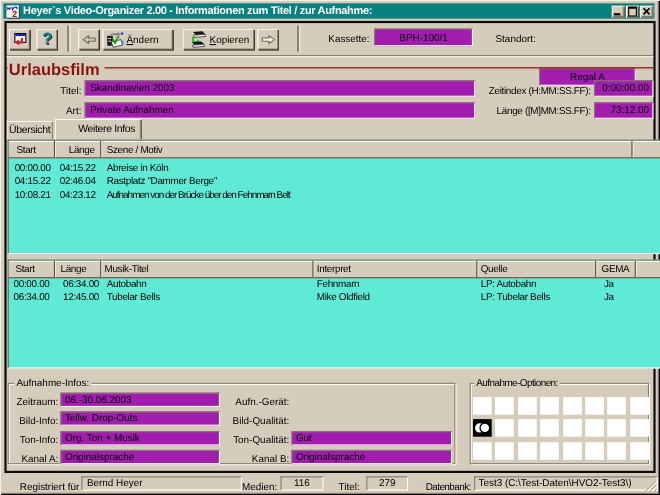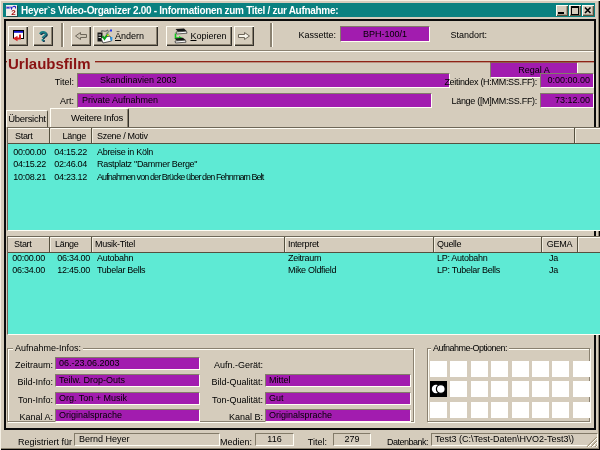--- a/index.html
+++ b/index.html
@@ -104,21 +104,21 @@
   <div class="abs lbl r" style="left:276px;top:30px;width:60px;">Kassette:</div>
   <div class="abs inp c" style="left:340px;top:26px;width:88px;height:14px;line-height:14px;">BPH-100/1</div>
   <div class="abs lbl r" style="left:427px;top:30px;width:60px;">Standort:</div>
   <div class="abs inp c" style="left:490px;top:26px;width:86px;height:14px;line-height:14px;margin-top:36px;">Regal A</div>
   <div class="abs gh" style="left:6px;top:50px;width:588px;"></div>
 
   <div class="abs" style="left:6px;top:61px;width:588px;height:1px;background:#8e2317;box-shadow:0 1px 0 rgba(142,35,23,0.35);"></div>
   <div class="abs" style="left:7px;top:55px;background:#d5ccbc;padding:0 4px 0 1px;font-weight:bold;font-size:15px;color:#8a1212;">Urlaubsfilm</div>
 
   <div class="abs lbl r" style="left:14px;top:77px;width:60px;">Titel:</div>
-  <div class="abs inp" style="left:77px;top:73px;width:349px;height:13px;line-height:13px;padding-left:22px;">Skandinavien 2003</div>
+  <div class="abs inp" style="left:77px;top:73px;width:349px;height:13px;line-height:13px;padding-left:4px;">Skandinavien 2003</div>
   <div class="abs lbl r" style="left:14px;top:96px;width:60px;">Art:</div>
   <div class="abs lbl r" style="left:427px;top:77px;width:110px;letter-spacing:-0.3px;">Zeitindex (H:MM:SS.FF):</div>
   <div class="abs inp" style="left:77px;top:93px;width:349px;height:13px;line-height:13px;padding-left:4px;">Private Aufnahmen</div>
   <div class="abs inp r" style="left:540px;top:73px;width:49px;height:13px;line-height:13px;padding-right:3px;">0:00:00.00</div>
   <div class="abs lbl r" style="left:427px;top:96px;width:110px;letter-spacing:-0.3px;">Länge ([M]MM:SS.FF):</div>
   <div class="abs inp r" style="left:540px;top:93px;width:49px;height:13px;line-height:13px;padding-right:3px;">73:12.00</div>
 
   <div class="abs c" style="left:6px;top:110px;width:40px;height:16px;background:#d5ccbc;border-top:1px solid #fffdf4;border-left:1px solid #fffdf4;border-right:1px solid #55503f;border-top-right-radius:2px;line-height:16px;font-size:9.5px;letter-spacing:-0.3px;">Übersicht</div>
   <div class="abs c" style="left:50px;top:108px;width:62px;height:18px;background:#d5ccbc;border-top:1px solid #fffdf4;border-left:1px solid #fffdf4;border-right:1px solid #33302a;box-shadow:inset -1px 0 0 #8a8170;border-top-right-radius:2px;line-height:17px;font-size:9.5px;letter-spacing:-0.3px;padding-left:15px;">Weitere Infos</div>
 
@@ -153,44 +153,43 @@
       <div class="abs cell" style="left:6px;top:2px;">Start</div>
       <div class="abs cell" style="left:47px;top:2px;">Länge</div>
       <div class="abs cell" style="left:87px;top:2px;">Musik-Titel</div>
       <div class="abs cell" style="left:280px;top:2px;">Interpret</div>
       <div class="abs cell" style="left:429px;top:2px;">Quelle</div>
       <div class="abs cell c" style="left:534px;top:2px;width:35px;">GEMA</div>
     </div>
     <div class="abs cell r" style="left:0px;top:16px;width:37px;">00:00.00</div>
     <div class="abs cell r" style="left:44px;top:16px;width:38px;">06:34.00</div>
     <div class="abs cell" style="left:89px;top:16px;">Autobahn</div>
-    <div class="abs cell" style="left:280px;top:16px;">Zeitraum</div>
+    <div class="abs cell" style="left:280px;top:16px;">Fehnmarn</div>
     <div class="abs cell" style="left:429px;top:16px;">LP: Autobahn</div>
     <div class="abs cell" style="left:541px;top:16px;">Ja</div>
     <div class="abs cell r" style="left:0px;top:28px;width:37px;">06:34.00</div>
     <div class="abs cell r" style="left:44px;top:28px;width:38px;">12:45.00</div>
     <div class="abs cell" style="left:89px;top:28px;">Tubelar Bells</div>
     <div class="abs cell" style="left:280px;top:28px;">Mike Oldfield</div>
     <div class="abs cell" style="left:429px;top:28px;">LP: Tubelar Bells</div>
     <div class="abs cell" style="left:541px;top:28px;">Ja</div>
   </div>
 
   <div class="abs fs" style="left:7px;top:348px;width:405px;height:72px;"></div>
   <div class="abs fslab" style="left:13px;top:343px;">Aufnahme-Infos:</div>
   <div class="abs lbl r" style="left:3px;top:360px;width:50px;">Zeitraum:</div>
-  <div class="abs inp" style="left:55px;top:357px;width:140px;height:11px;line-height:11px;padding-left:3px;">06.-23.06.2003</div>
+  <div class="abs inp" style="left:55px;top:357px;width:140px;height:11px;line-height:11px;padding-left:3px;">06.-30.06.2003</div>
   <div class="abs lbl r" style="left:3px;top:377px;width:50px;">Bild-Info:</div>
   <div class="abs inp" style="left:55px;top:374px;width:140px;height:11px;line-height:11px;padding-left:3px;">Teilw. Drop-Outs</div>
   <div class="abs lbl r" style="left:3px;top:395px;width:50px;">Ton-Info:</div>
   <div class="abs inp" style="left:55px;top:392px;width:140px;height:11px;line-height:11px;padding-left:3px;">Org. Ton + Musik</div>
   <div class="abs lbl r" style="left:3px;top:412px;width:50px;">Kanal A:</div>
   <div class="abs inp" style="left:55px;top:409px;width:140px;height:11px;line-height:11px;padding-left:3px;">Originalsprache</div>
   <div class="abs lbl r" style="left:193px;top:360px;width:70px;">Aufn.-Gerät:</div>
   <div class="abs lbl r" style="left:193px;top:377px;width:70px;">Bild-Qualität:</div>
-  <div class="abs inp" style="left:265px;top:374px;width:141px;height:11px;line-height:11px;padding-left:3px;">Mittel</div>
   <div class="abs lbl r" style="left:193px;top:395px;width:70px;">Ton-Qualität:</div>
   <div class="abs inp" style="left:265px;top:392px;width:141px;height:11px;line-height:11px;padding-left:3px;">Gut</div>
   <div class="abs lbl r" style="left:193px;top:412px;width:70px;">Kanal B:</div>
   <div class="abs inp" style="left:265px;top:409px;width:141px;height:11px;line-height:11px;padding-left:3px;">Originalsprache</div>
 
   <div class="abs fs" style="left:427px;top:348px;width:161px;height:72px;"></div>
   <div class="abs fslab" style="left:431px;top:343px;letter-spacing:-0.5px;">Aufnahme-Optionen:</div>
   <div id="grid">
   <div class="abs opt" style="left:430px;top:360.5px;"></div>
   <div class="abs opt" style="left:450.4px;top:360.5px;"></div>

